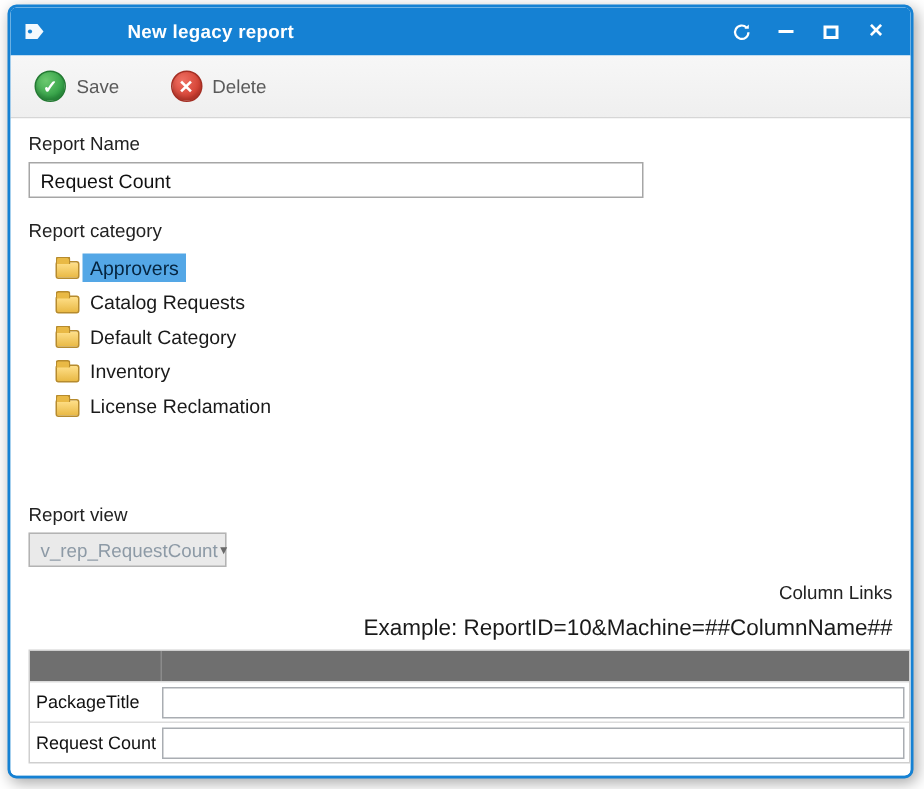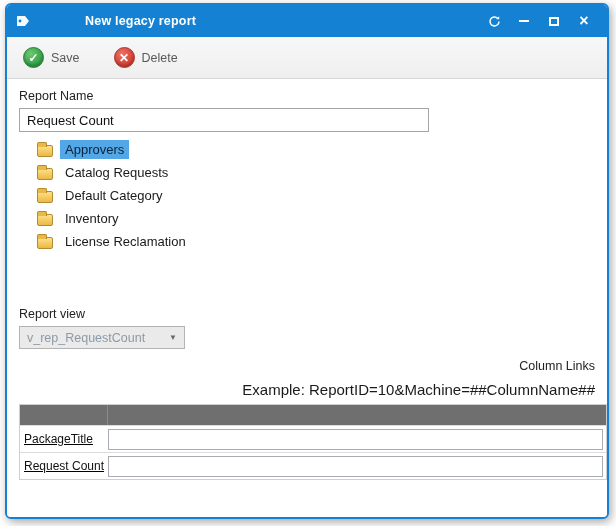--- a/index.html
+++ b/index.html
@@ -65,21 +65,21 @@
     font-family: "Liberation Sans", sans-serif;
     font-size: 13px; padding: 2px 7px; color: #111;
     outline: none;
   }
 
   .section-gap { margin-top: 15px; }
 
   
   .tree { margin: 6px 0 0 18px; }
   .tree-item {
-    display: flex; align-items: center; gap: 7px;
+    display: flex; align-items: center; gap: 2px;
     height: 23px; cursor: pointer; width: max-content;
     padding-right: 6px;
   }
   .folder {
     position: relative;
     width: 16px; height: 12px; margin-top: 2px;
     background: linear-gradient(#ffe08a, #e9b945);
     border: 1px solid #b68b2e; border-radius: 2px;
     flex: 0 0 16px;
   }
@@ -87,31 +87,31 @@
     content: ""; position: absolute; left: -1px; top: -4px;
     width: 8px; height: 4px;
     background: #e9b945; border: 1px solid #b68b2e; border-bottom: none;
     border-radius: 2px 2px 0 0;
   }
   .tree-label { font-size: 13px; color: #1a1a1a; padding: 2px 5px; }
   .tree-item.selected .tree-label { background: #54a7e6; color: #05243f; }
 
   
   .dropdown {
-    width: 166px; height: 23px;
+    width: 132px; height: 23px;
     background: #eaeaea; border: 1px solid #b3b3b3;
     display: flex; align-items: center; justify-content: space-between;
     padding: 0 7px; cursor: pointer;
   }
   .dropdown-value { font-size: 12.5px; color: #8d9aa6; }
   .dropdown-arrow { font-size: 8px; color: #6a6a6a; }
 
   
   .example-text { font-size: 15px; color: #1a1a1a; margin: 7px 0 6px 0; text-align: right; }
-  .links-table { width: 588px; border: 1px solid #cfcfcf; text-decoration: underline; }
+  .links-table { width: 588px; border: 1px solid #cfcfcf; }
   .links-header { display: flex; height: 20px; background: #6f6f6f; }
   .links-header .hcell-left  { width: 88px; border-right: 1px solid #8b8b8b; }
   .links-header .hcell-right { flex: 1; }
   .links-row {
     display: flex; align-items: center; height: 27px;
     border-top: 1px solid #dcdcdc; background: #fff;
   }
   .links-row .rcell-label { width: 88px; font-size: 12px; color: #111; padding-left: 4px; }
   .links-row .rcell-input { flex: 1; padding: 0 3px 0 0; }
   .cell-input {
@@ -160,20 +160,21 @@
       <span class="round-icon red">✕</span>
       <span class="tool-label">Delete</span>
     </div>
   </div>
 
   <div class="content">
 
     <div class="field-label">Report Name</div>
     <input class="text-input" type="text" value="Request Count" style="">
 
+    <div class="field-label section-gap">Report category</div>
 
     <div class="tree">
       <div class="tree-item selected">
         <span class="folder"></span>
         <span class="tree-label">Approvers</span>
       </div>
       <div class="tree-item">
         <span class="folder"></span>
         <span class="tree-label">Catalog Requests</span>
       </div>

